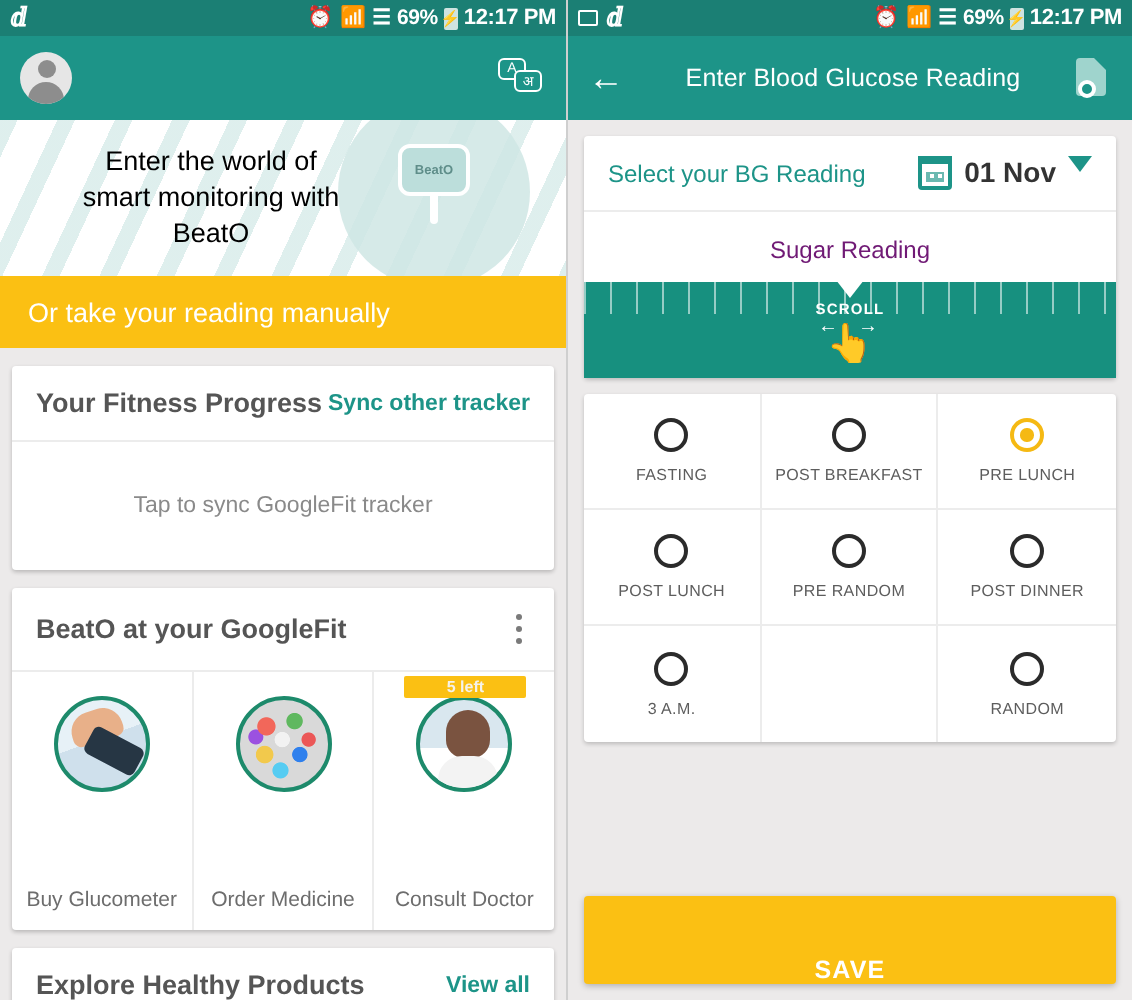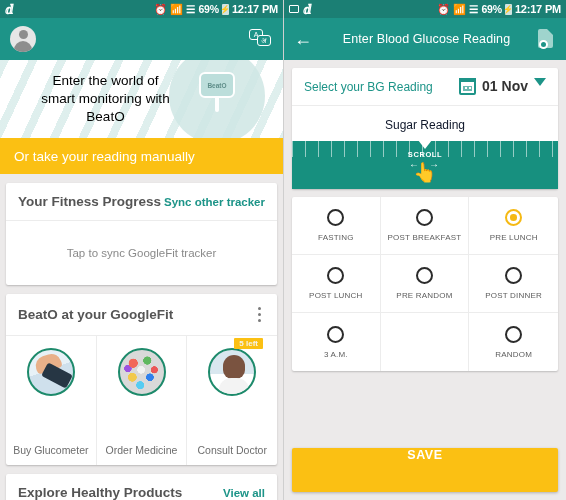--- a/index.html
+++ b/index.html
@@ -97,21 +97,21 @@
   .kebab i { width: 3.4px; height: 3.4px; border-radius: 50%; background: #7a7a7a; display: block; }
 
   .tiles { display: flex; }
   .tile { flex: 1; padding: 12px 4px 9px 4px; text-align: center;
     border-right: 1px solid #ececec; position: relative; }
   .tile:last-child { border-right: none; }
   .tile-circle { width: 48px; height: 48px; border-radius: 50%; margin: 0 auto 7px auto;
     border: 2px solid #1d8a6b; overflow: hidden; position: relative; }
   .tile-label { font-size: 10.5px; color: #6d6d6d; margin-top: 48px; }
   .badge { position: absolute; top: 2px; right: 14px; background: #fbc013; color: #f5f2ea;
-    font-size: 8px; padding: 1px 5px; border-radius: 1px; font-weight: bold; z-index: 3; }
+    font-size: 8px; padding: 1px 21px; border-radius: 1px; font-weight: bold; z-index: 3; }
 
   .img-glucometer { background: linear-gradient(160deg,#e7f1f7 0 45%, #cfe0ec 45% 100%); }
   .img-glucometer::before { content:""; position:absolute; left:6px; top:5px; width:26px; height:16px;
     background:#e8b089; border-radius: 10px 10px 4px 4px; transform: rotate(-18deg); }
   .img-glucometer::after { content:""; position:absolute; left:14px; top:18px; width:28px; height:15px;
     background:#263644; border-radius: 3px; transform: rotate(28deg); }
   .img-pills { background: radial-gradient(circle at 30% 30%, #f2675a 0 10%, transparent 11%),
     radial-gradient(circle at 62% 24%, #5fb85f 0 9%, transparent 10%),
     radial-gradient(circle at 28% 62%, #f2c94c 0 10%, transparent 11%),
     radial-gradient(circle at 68% 62%, #2f80ed 0 9%, transparent 10%),
@@ -140,21 +140,21 @@
   .cal-icn::before { content:""; position:absolute; left:-2px; top:-2px; right:-2px; height:4px;
     background:#1d9488; }
   .cal-icn::after { content:""; position:absolute; left:2px; top:6px; right:2px; bottom:2px;
     background: repeating-linear-gradient(90deg,#1d9488 0 2px, transparent 2px 4px),
                 repeating-linear-gradient(0deg,#1d9488 0 2px, transparent 2px 4px);
     opacity:.65; }
   .date-text { font-size: 14px; color: #333; }
   .caret { width:0;height:0;border-left:6px solid transparent;border-right:6px solid transparent;
     border-top:8px solid #1d9488; }
 
-  .sugar-label { text-align: center; font-size: 12px; color: #0f172a; padding: 12px 0 9px 0; }
+  .sugar-label { text-align: center; font-size: 12px; color: #701a75; padding: 12px 0 9px 0; }
   .ruler { height: 48px; background: #17907f; position: relative; overflow: hidden; }
   .ticks { position: absolute; left: 0; top: 0; width: 100%; height: 16px;
     background: repeating-linear-gradient(90deg, rgba(255,255,255,.55) 0 1px, transparent 1px 13px); }
   .ruler-nums { position: absolute; left: 0; bottom: 3px; width: 100%;
     display: flex; color: rgba(255,255,255,.55); font-size: 14px; }
   .ruler-num { position: absolute; transform: translateX(-50%); }
   .pointer { position: absolute; left: 50%; top: -1px; transform: translateX(-50%);
     width: 0; height: 0; border-left: 7px solid transparent; border-right: 7px solid transparent;
     border-top: 9px solid #ffffff; }
   .scroll-hint { position: absolute; left: 50%; top: 9px; transform: translateX(-50%);
@@ -171,21 +171,21 @@
   .time-cell.last-row { border-bottom: none; }
   .radio { width: 17px; height: 17px; border-radius: 50%; border: 2.3px solid #2b2b2b; }
   .radio.on { border-color: #f5b913; position: relative; }
   .radio.on::after { content:""; position:absolute; left:3.2px; top:3.2px; width:6.6px; height:6.6px;
     border-radius:50%; background:#f5b913; }
   .time-label { font-size: 8px; color: #5d5d5d; letter-spacing: .2px; }
   .time-cell.empty { gap: 0; }
 
   .save-btn { position: absolute; left: 8px; right: 8px; bottom: 8px; height: 44px;
     background: #fbc013; color: #fff; font-size: 12.5px; font-weight: bold; letter-spacing: .6px;
-    display: flex; align-items: flex-start; justify-content: center; border-radius: 2px;
+    display: flex; align-items: flex-end; justify-content: center; border-radius: 2px;
     box-shadow: 0 1px 3px rgba(0,0,0,.25); }
 </style>
 </head>
 <body>
 
 <div class="screens">
 
   <div class="screen screen-left">
 
     <div class="statusbar">

